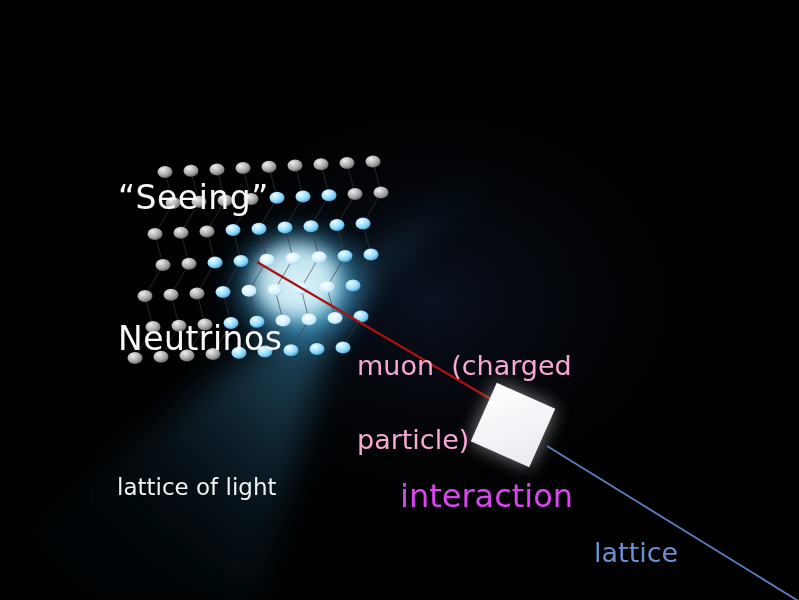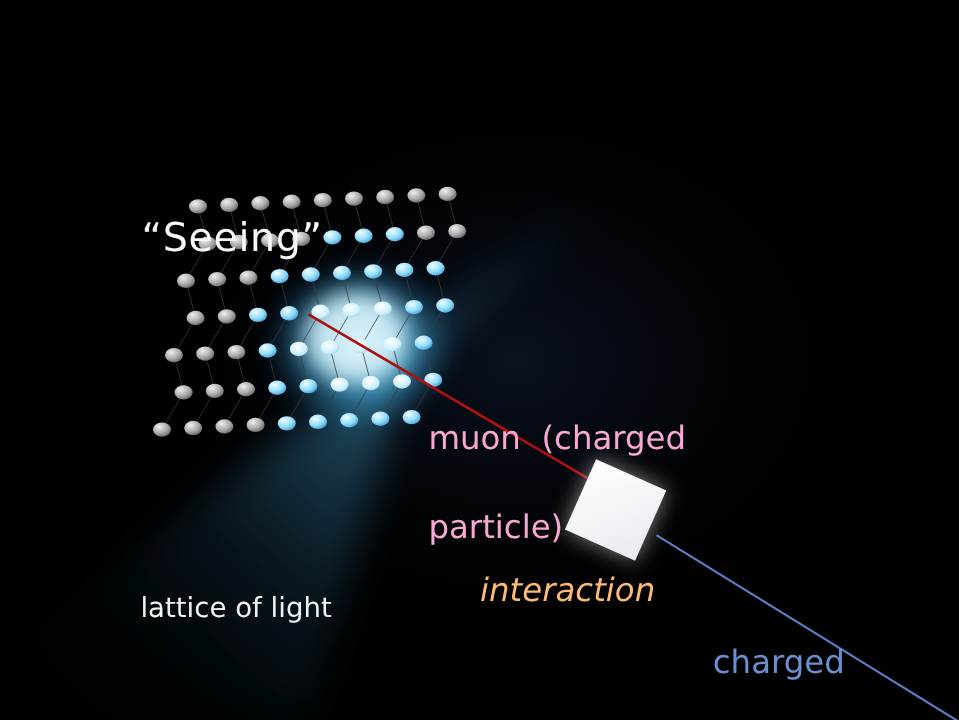--- a/index.html
+++ b/index.html
@@ -5,22 +5,22 @@
   html,body{margin:0;padding:0;background:#000;}
   .slide{
     position:relative;width:799px;height:600px;background:#000;overflow:hidden;
     font-family:"DejaVu Sans","Liberation Sans",sans-serif;
   }
   .slide svg{position:absolute;left:0;top:0;}
   .label{position:absolute;white-space:pre;}
   .title-label{font-size:33px;line-height:47px;color:#f8f8f8;letter-spacing:0.5px;}
   .muon-label{font-size:27px;color:#f9a8d4;}
   .lattice-label{font-size:23px;line-height:32px;color:#f2f2f2;}
-  .lattice-label .indent{padding-left:10px;margin-top:20px;}
-  .interaction-label{font-size:27px;color:#fdba74;font-style:italic;}
+  .lattice-label .indent{padding-left:10px;}
+  .interaction-label{font-size:32px;color:#d946ef;}
   .neutrino-label{font-size:27px;line-height:38px;color:#6b8fd4;}
 </style>
 </head>
 <body>
 
 <div class="slide">
 
   <svg width="799" height="600" viewBox="0 0 799 600">
     <defs>
       <linearGradient id="beamGrad" gradientUnits="userSpaceOnUse" x1="515" y1="165" x2="150" y2="565">
@@ -155,30 +155,31 @@
     <line id="muon-line" x1="257" y1="262" x2="523" y2="418" stroke="#aa1111" stroke-width="2.2"></line>
 
     <rect x="481" y="393" width="64" height="64" transform="rotate(24 513 425)" fill="#ffffff" opacity="0.5" filter="url(#blurMed)"></rect>
     <rect x="481" y="393" width="64" height="64" transform="rotate(24 513 425)" fill="url(#sqGrad)"></rect>
 
     <line x1="547" y1="446" x2="800" y2="602" stroke="#5b7fc4" stroke-width="1.8"></line>
   </svg>
 
   <div class="label title-label" style="left:118px; top:80px;">
     <div>“Seeing”</div>
+    <div>Neutrinos</div>
   </div>
 
   <div class="label muon-label" style="left:357px; top:350px;">muon  (charged</div>
   <div class="label muon-label" style="left:357px; top:424px;">particle)</div>
 
   <div class="label lattice-label" style="left:107px; top:407px;">
     <div class="indent">lattice of light</div>
     
   </div>
 
   <div class="label interaction-label" style="left:400px; top:477px;">interaction</div>
 
   <div class="label neutrino-label" style="left:594px; top:458px;">
-    <div>charged</div>
+    <div>lattice</div>
     
   </div>
 
 </div>
 
 </body></html>

